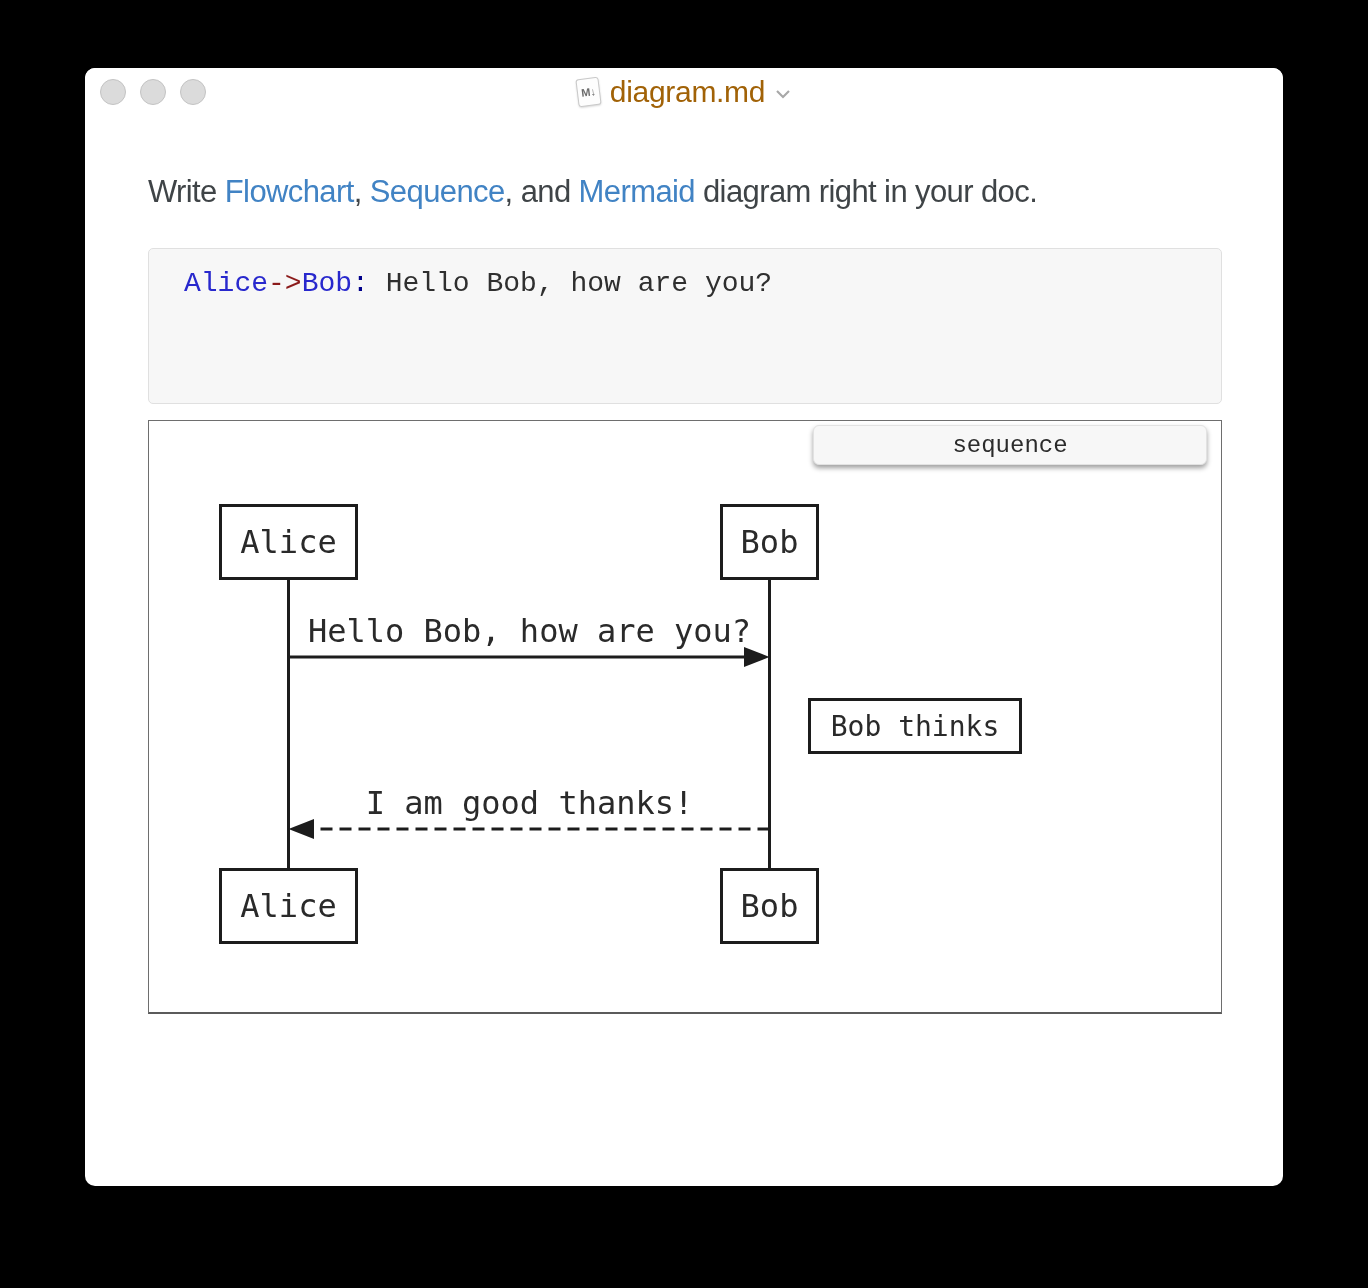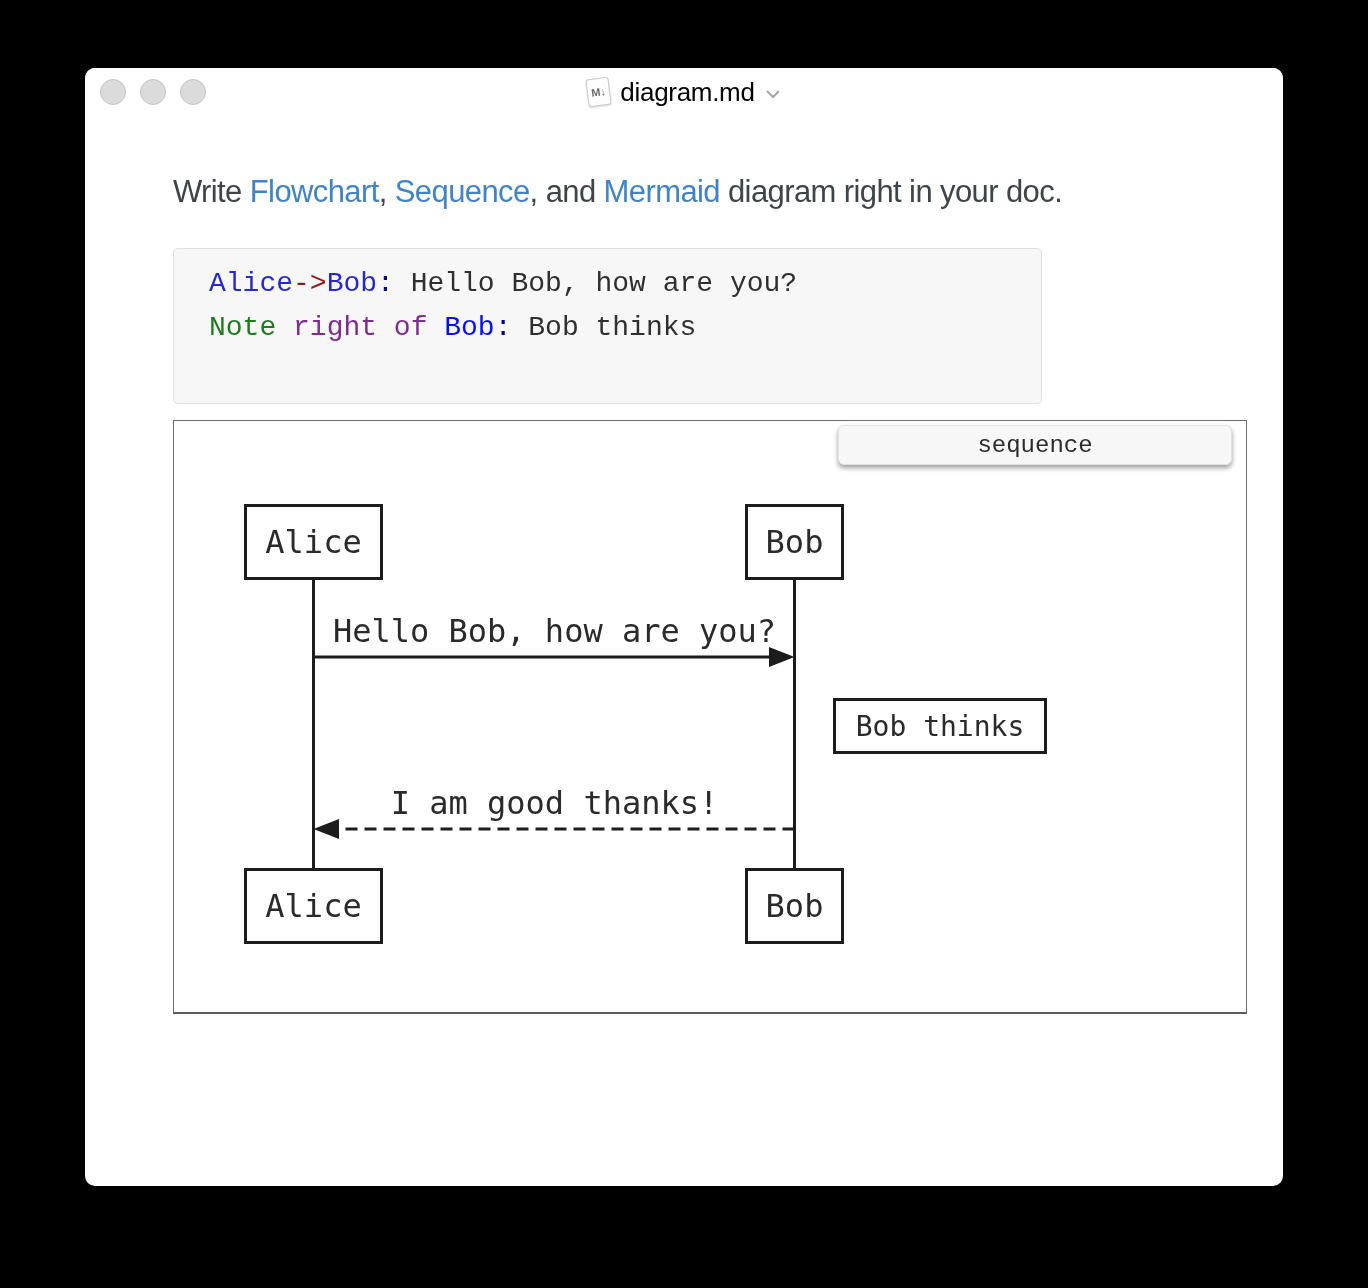--- a/index.html
+++ b/index.html
@@ -14,31 +14,31 @@
   .titlebar { position:relative; height:48px; background:#fff; }
   .traffic-lights { position:absolute; left:15px; top:11px; display:flex; gap:14px; }
   .light { width:26px; height:26px; border-radius:50%; background:#dbdbdb; border:1px solid #c3c3c3; }
   .title-group { position:absolute; left:0; right:0; top:0; height:48px;
     display:flex; align-items:center; justify-content:center; gap:10px; }
   .doc-icon {
     width:23px; height:28px; background:#fdfdfd; border:1px solid #c9c9c9; border-radius:3px;
     transform:rotate(-7deg); display:flex; align-items:center; justify-content:center;
     font-size:11px; font-weight:bold; color:#6b6b6b; box-shadow:0 1px 2px rgba(0,0,0,0.15);
   }
-  .window-title { font-size:26px; color:#000000; letter-spacing:-0.3px;text-align:right; }
+  .window-title { font-size:30px; color:#a16207; letter-spacing:-0.3px;text-align:right; }
   .chevron { display:flex; align-items:center; padding-top:4px; }
 
   
-  .doc { padding:0 88px; }
+  .doc { padding:0 63px; }
   .heading { margin-top:55px; font-size:31px; line-height:42px; color:#3f4447; letter-spacing:-0.6px; }
   .heading a { color:#4183c4; text-decoration:none; cursor:pointer; }
 
   
   .code-block {
-    margin-top:35px; height:156px; width:869px;
+    margin-top:35px; height:156px; width:1074px;
     background:#f7f7f7; border:1px solid #e0e0e0; border-radius:5px;
     padding:13px 35px; overflow:hidden;
   }
   .code-line { font-family:"Liberation Mono", monospace; font-size:28px; line-height:44px;
     color:#2f2f2f; white-space:pre; }
   .tok-actor   { color:#2828cd; }
   .tok-actor-b { color:#0a0aff; }
   .tok-arrow   { color:#8b1a1a; }
   .tok-keyword { color:#1e7b1e; }
   .tok-mod     { color:#7d2d8b; }
@@ -103,21 +103,20 @@
       </span>
     </div>
   </div>
 
   <div class="doc">
 
     <p class="heading"><span>Write </span><a>Flowchart</a><span>, </span><a>Sequence</a><span>, and </span><a>Mermaid</a><span> diagram right in your doc.</span></p>
 
     <div class="code-block">
       <div class="code-line"><span class="tok-actor">Alice</span><span class="tok-arrow">-&gt;</span><span class="tok-actor">Bob</span><span class="tok-colon">:</span><span> Hello Bob, how are you?</span></div>
-      <div class="code-line"><span class="tok-keyword">Note</span><span> </span><span class="tok-mod">right of</span><span> </span><span class="tok-actor-b">Bob</span><span class="tok-colon">:</span><span> Bob thinks</span></div>
     </div>
 
     <div class="diagram">
 
       <div class="seq-tab">sequence</div>
 
       <svg class="svg-layer" viewBox="0 0 1074 594">
         <line x1="139.5" y1="159" x2="139.5" y2="447" stroke="#1c1c1c" stroke-width="3"></line>
         <line x1="620.5" y1="159" x2="620.5" y2="447" stroke="#1c1c1c" stroke-width="3"></line>
         <line x1="139.5" y1="236" x2="599" y2="236" stroke="#1c1c1c" stroke-width="3"></line>

